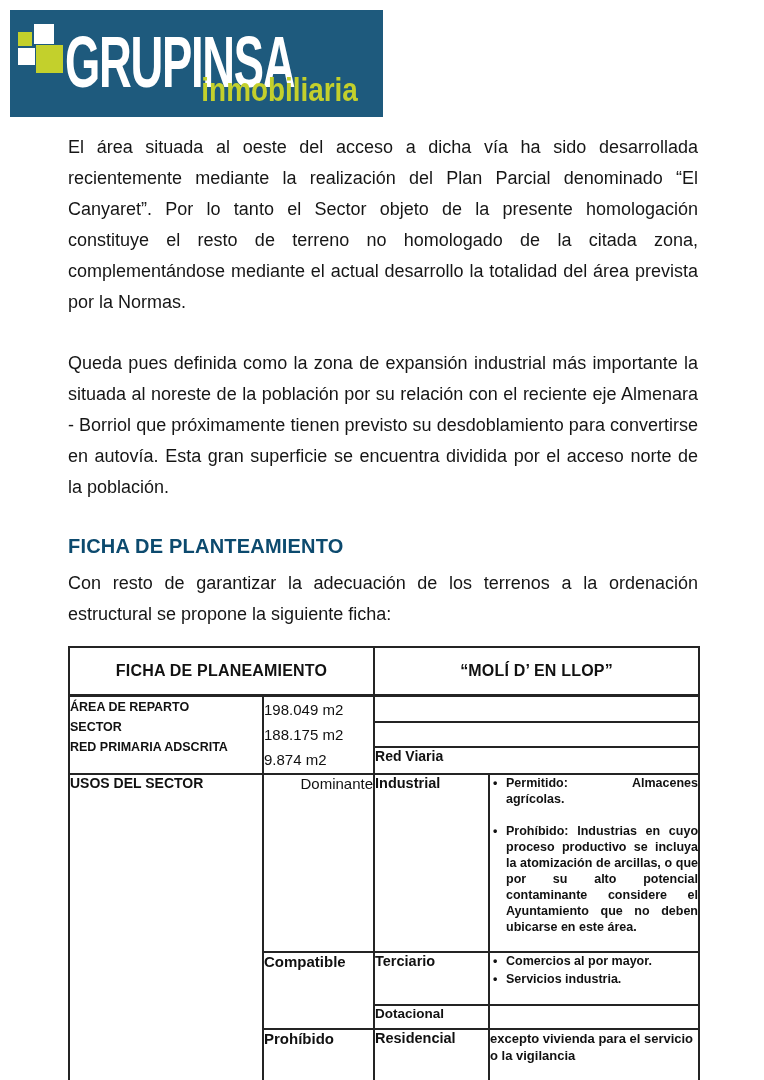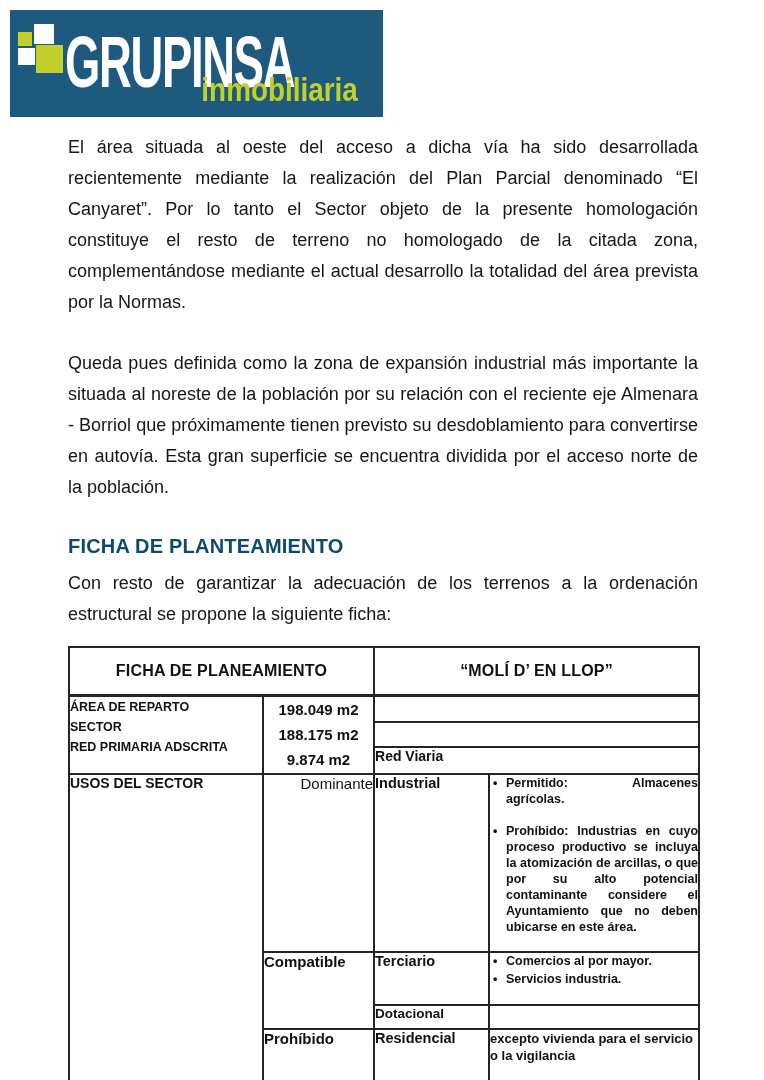--- a/index.html
+++ b/index.html
@@ -28,21 +28,21 @@
                    color:#0c4a6e;letter-spacing:0.2px;}
   .intro-par{margin:9px 0 0 0;}
 
   
   table.ficha{border-collapse:collapse;table-layout:fixed;width:630px;margin-top:16px;}
   table.ficha td, table.ficha th{border:2px solid #242424;padding:0;vertical-align:top;
                                  color:#111;overflow:hidden;}
   tr.t-head th{font-size:16px;font-weight:bold;text-align:center;vertical-align:middle;
                border-bottom:3px solid #242424;letter-spacing:0.2px;}
   .cell-labels{padding:13px 4px 0 8px;font-size:12.5px;font-weight:bold;line-height:20px;}
-  .cell-values{padding:9px 8px 0 0;font-size:15px;font-weight:bold;text-align:center;
+  .cell-values{padding:9px 8px 0 0;font-size:15px;font-weight:normal;text-align:left;
                line-height:25px;}
   .cell-rv{font-size:14px;font-weight:bold;vertical-align:middle;padding-left:8px;}
   .cell-usos{padding:10px 0 0 8px;font-size:14px;font-weight:bold;}
   .cell-tipo{padding:14px 0 0 10px;font-size:15px;font-weight:normal;text-align:right;}
   .cell-tipo2{padding:10px 0 0 10px;font-size:15px;font-weight:bold;}
   .cell-uso{padding:9px 0 0 10px;font-size:14.5px;font-weight:bold;}
   .cell-uso-mid{font-size:13.5px;font-weight:bold;vertical-align:middle;padding-left:10px;}
   .cell-bullets{padding:12px 9px 0 12px;font-size:12.5px;font-weight:bold;line-height:16px;
                 text-align:justify;}
   .bullet{position:relative;padding-left:16px;margin-bottom:16px;}

